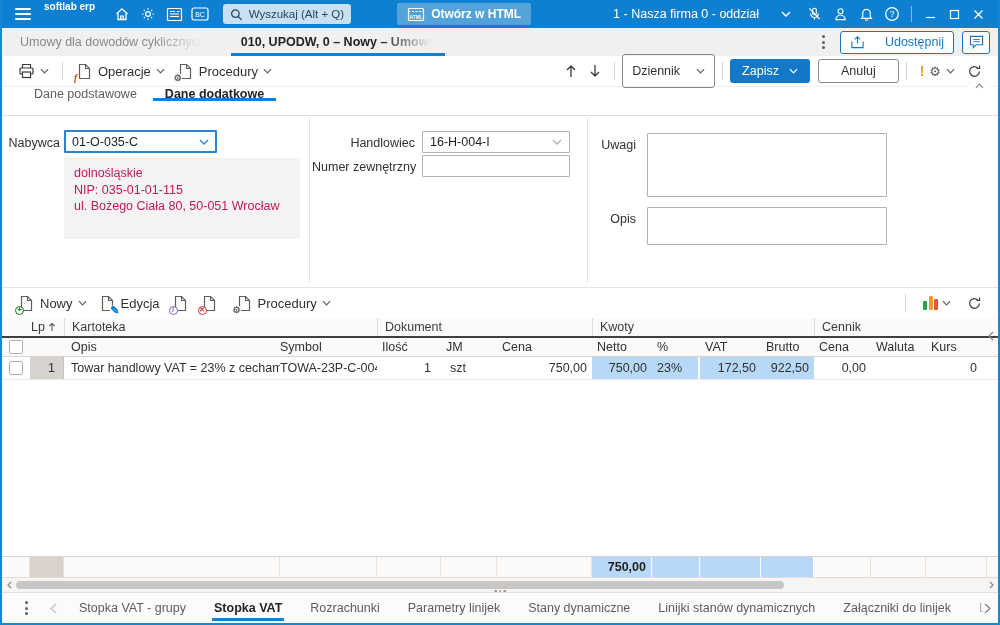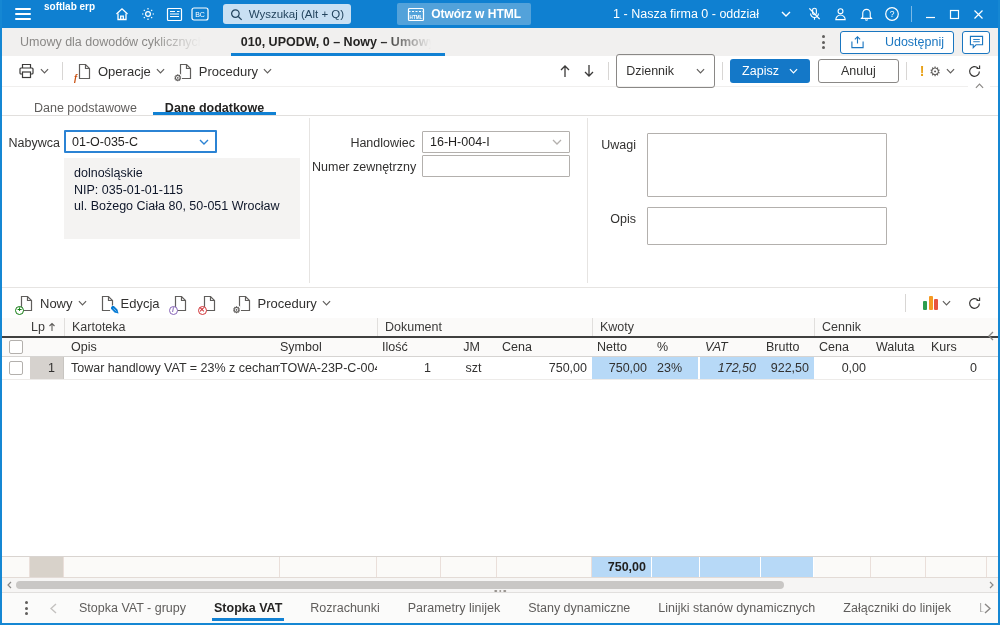--- a/index.html
+++ b/index.html
@@ -36,39 +36,39 @@
   .sharebtn { height:23px; border:1px solid #1a76c0; border-radius:3px; background:#fff; color:#1a76c0; font-size:12.5px;
     display:flex; align-items:center; gap:20px; padding:0 9px; cursor:pointer; }
   .fbbtn { width:28px; height:23px; border:1px solid #1a76c0; border-radius:3px; background:#fff; display:flex; align-items:center; justify-content:center; cursor:pointer; }
 
   
   .toolbar { height:31px; flex:0 0 31px; display:flex; align-items:center; padding:0 10px; background:#fff; border-bottom:1px solid #f0efee; position:relative; }
   .tbtn { display:flex; align-items:center; gap:5px; font-size:13px; color:#323130; padding:3px 6px; cursor:pointer; white-space:nowrap; }
   .tsep { width:1px; height:18px; background:#d8d6d4; margin:0 7px; }
   .docicon { position:relative; width:17px; height:17px; display:inline-block; }
   .badge { position:absolute; left:-3px; bottom:-3px; font-size:9px; line-height:10px; font-weight:bold; background:#fff; border-radius:50%; }
-  .combo { height:24px; border:1px solid #8a8886; border-radius:3px; display:flex; align-items:center; gap:22px; padding:16px 9px; font-size:12.5px; color:#323130; cursor:pointer; }
+  .combo { height:24px; border:1px solid #8a8886; border-radius:3px; display:flex; align-items:center; gap:16px; padding:16px 9px; font-size:12.5px; color:#323130; cursor:pointer; }
   .btn-primary { height:24px; background:#1478c8; border-radius:3px; color:#fff; font-size:12.5px; display:flex; align-items:center; gap:10px; padding:0 12px; cursor:pointer; }
   .btn-secondary { height:24px; background:#fff; border:1px solid #8a8886; border-radius:3px; color:#323130; font-size:12.5px; display:flex; align-items:center; padding:0 22px; cursor:pointer; }
   .collapse-chip { position:absolute; right:8px; bottom:-6px; width:22px; height:12px; background:#fff; display:flex; align-items:center; justify-content:center; cursor:pointer; z-index:3; }
 
   
-  .formtabs { height:29px; flex:0 0 29px; display:flex; align-items:flex-end; gap:0; border-bottom:1px solid #e1dfdd; background:#fff; padding-left:18px; }
+  .formtabs { height:29px; flex:0 0 29px; display:flex; align-items:flex-start; gap:0; border-bottom:1px solid #e1dfdd; background:#fff; padding-left:18px; }
   .ftab { position:relative; display:flex; align-items:center; padding:0 14px; font-size:12.5px; color:#605e5c; cursor:pointer; }
   .ftab.active { color:#252423; font-weight:bold; }
   .ftab.active::after { content:""; position:absolute; left:2px; right:2px; bottom:0; height:3px; background:#1181d3; }
 
   
   .formarea { height:172px; flex:0 0 172px; position:relative; background:#fff; border-bottom:1px solid #e6e4e2; }
   .vdiv { position:absolute; top:2px; bottom:4px; width:1px; background:#e6e4e2; }
   .flabel { position:absolute; font-size:12.5px; color:#323130; text-align:right; white-space:nowrap; }
   .fcombo-focus { position:absolute; left:62px; top:14px; width:153px; height:23px; border:2px solid #2b83d4; border-radius:1px;
     display:flex; align-items:center; font-size:12.5px; color:#201f1e; padding:0 6px; background:#fff; }
   .fcombo-focus .chev { margin-left:auto; }
-  .infobox { position:absolute; left:62px; top:42px; width:236px; height:81px; background:#f4f3f2; padding:7px 10px; font-size:12.5px; color:#0f172a; line-height:16.5px; }
+  .infobox { position:absolute; left:62px; top:42px; width:236px; height:81px; background:#f4f3f2; padding:7px 10px; font-size:12.5px; color:#be185d; line-height:16.5px; }
   .finput { position:absolute; border:1px solid #b3b0ad; background:#fff; font-size:12.5px; color:#201f1e; display:flex; align-items:center; padding:0 7px; border-radius:1px; }
   .ftextarea { position:absolute; border:1px solid #b3b0ad; background:#fff; border-radius:1px; }
 
   
   .gridbar { height:30px; flex:0 0 30px; display:flex; align-items:center; padding:0 10px; background:#fff; }
   .gridbar-right { margin-left:auto; display:flex; align-items:center; gap:10px; }
   .charticon { display:flex; align-items:flex-end; gap:1.5px; height:14px; cursor:pointer; }
   .charticon i { width:4px; border-radius:1px; display:block; }
 
   
@@ -76,22 +76,22 @@
   .grow { display:flex; align-items:stretch; }
   .gcell { display:flex; align-items:center; font-size:12.5px; color:#323130; overflow:hidden; white-space:nowrap; }
   .ghead { background:#fbfaf9; position:relative; }
   .ghead .grow1 { height:20px; border-bottom:2px solid #404040; }
   .ghead .grow2 { height:19px; border-bottom:1px solid #d6d4d2; }
   .grow1 .gcell { font-size:12.5px; color:#3b3a39; }
   .grow1 .gb { border-left:1px solid #e1dfdd; padding-left:7px; }
   .edge-chev { position:absolute; right:4px; top:13px; }
   .c-sel{width:28px; justify-content:center;} .c-lp{width:34px; justify-content:flex-end; padding-right:8px;}
   .c-opis{width:216px; padding-left:7px;} .c-symbol{width:97px;} .c-ilosc{width:64px;}
-  .c-jm{width:56px;justify-content:center;} .c-cena{width:95px;} .c-netto{width:60px;} .c-proc{width:48px;}
-  .c-vat{width:61px;font-style:italic;} .c-brutto{width:53px;} .c-cena2{width:57px;} .c-waluta{width:55px;}
+  .c-jm{width:56px;} .c-cena{width:95px;} .c-netto{width:60px;} .c-proc{width:48px;}
+  .c-vat{width:61px;} .c-brutto{width:53px;} .c-cena2{width:57px;} .c-waluta{width:55px;}
   .c-kurs{width:61px;} .c-edge{flex:1;}
   .grow2 .c-ilosc,.grow2 .c-jm,.grow2 .c-cena,.grow2 .c-netto,.grow2 .c-proc,.grow2 .c-vat,.grow2 .c-brutto,.grow2 .c-cena2,.grow2 .c-waluta,.grow2 .c-kurs{ padding-left:5px; }
   .datarow { height:23px; border-bottom:1px solid #edebe9; background:#fff; }
   .datarow .c-lp { background:#d6d2ce; border-right:1px solid #c8c5c1; }
   .datarow .c-ilosc { justify-content:flex-end; padding-right:10px; }
   .datarow .c-jm { padding-left:9px; }
   .datarow .c-cena,.datarow .c-netto,.datarow .c-vat,.datarow .c-brutto { justify-content:flex-end; padding-right:5px; }
   .datarow .c-proc { padding-left:5px; }
   .datarow .c-cena2 { justify-content:flex-end; padding-right:5px; }
   .datarow .c-kurs { justify-content:flex-end; padding-right:10px; }

